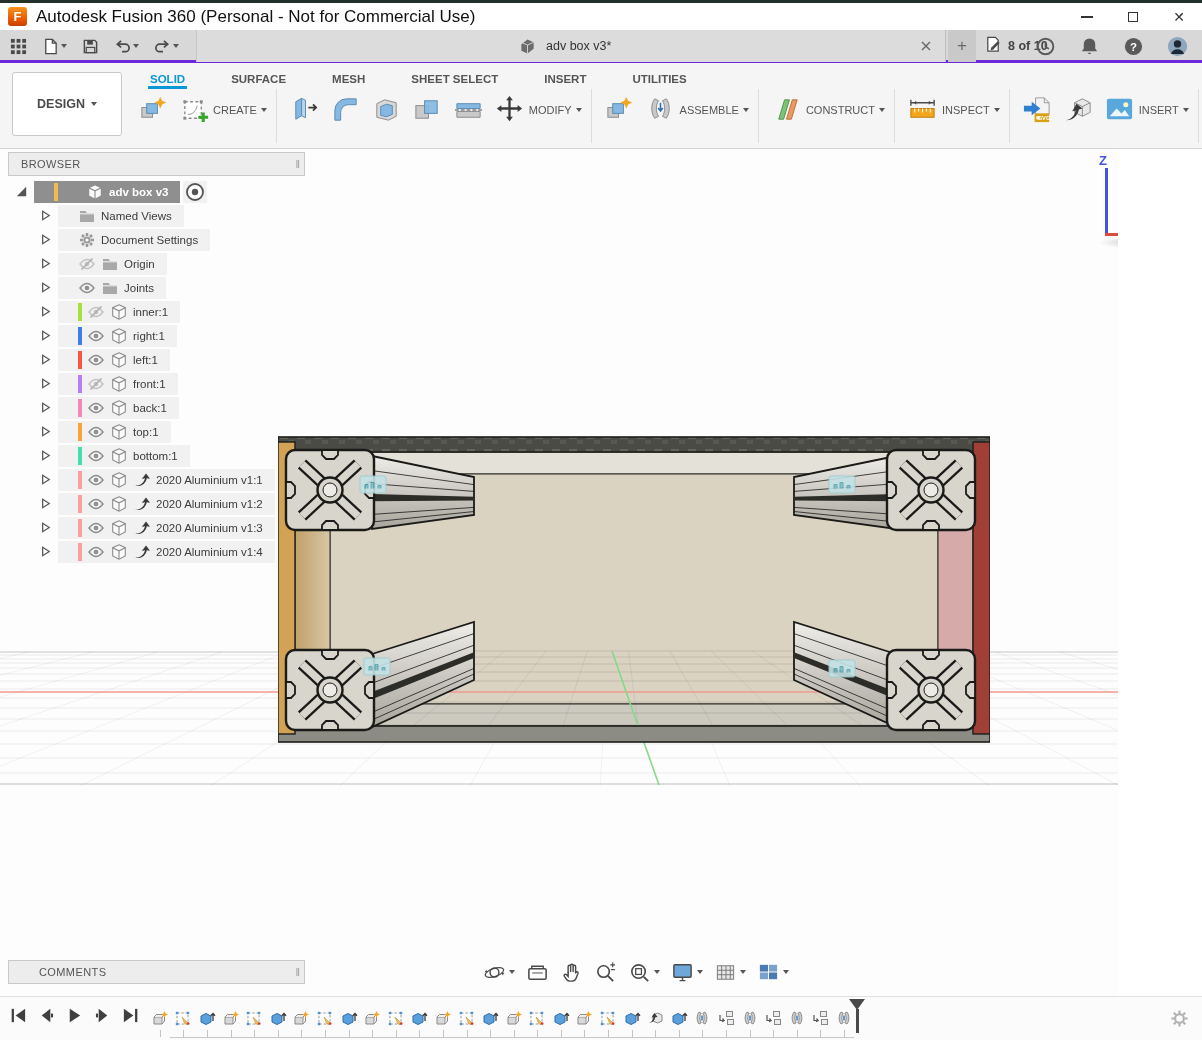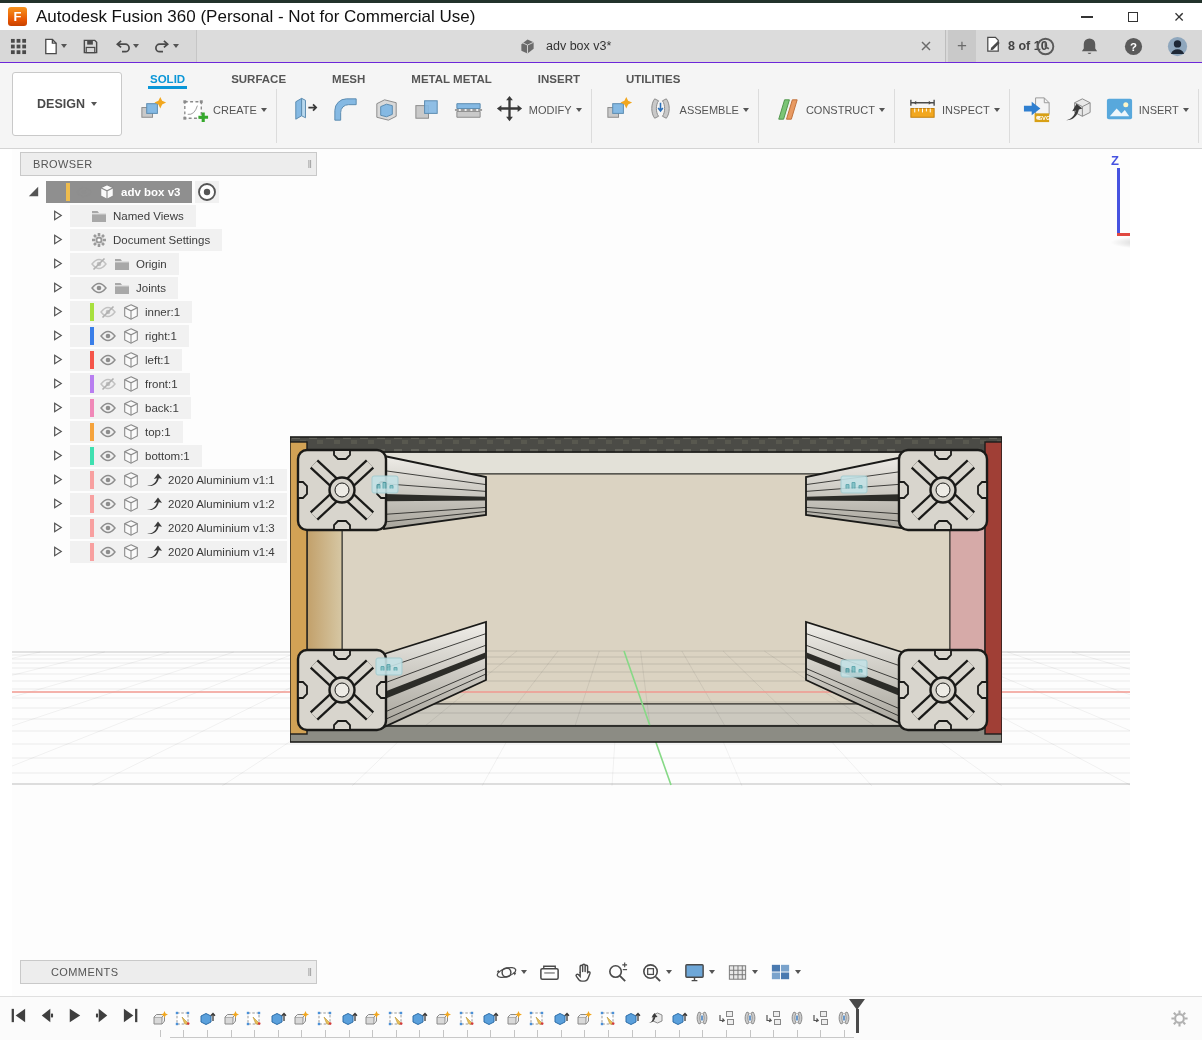--- a/index.html
+++ b/index.html
@@ -15,21 +15,21 @@
     color:#fff; font-weight:bold; font-size:13px; display:flex; align-items:center; justify-content:center; }
   #app-title { margin-left:9px; font-size:17px; color:#111; }
   #win-controls { margin-left:auto; display:flex; height:100%; }
   .win-btn { width:46px; display:flex; align-items:center; justify-content:center; color:#333; cursor:default; }
   .glyph-min { width:12px; height:2px; background:#333; }
   .glyph-max { width:10px; height:10px; border:1.5px solid #333; }
   .glyph-close { font-size:14px; line-height:1; }
 
   
   #quickbar { position:absolute; top:30px; left:0; right:0; height:33px; background:#d8d8d8;
-    border-bottom:1px solid #6d28d9; }
+    border-bottom:3px solid #6d28d9; }
   #qb-left { position:absolute; left:6px; top:0; height:32px; display:flex; align-items:center; gap:7px; }
   .qb-tool { display:flex; align-items:center; gap:2px; padding:3px 4px; }
   .qb-tool svg { width:17px; height:17px; display:block; }
   .caret { width:0; height:0; border-left:3.5px solid transparent; border-right:3.5px solid transparent;
     border-top:4px solid #555; display:inline-block; }
   #doc-tab { position:absolute; left:196px; top:0; width:750px; height:32px; background:#dcdcdc;
     border-left:1px solid #c6c6c6; border-right:1px solid #bdbdbd; display:flex; align-items:center; }
   #doc-tab-label-wrap { position:absolute; left:318px; display:flex; align-items:center; gap:6px; }
   #doc-tab-label { font-size:12.5px; color:#333; }
   #doc-tab-close { position:absolute; right:10px; width:18px; height:18px; display:flex; align-items:center; justify-content:center; }
@@ -53,21 +53,21 @@
   #ribbon-groups { position:absolute; left:134px; top:26px; height:58px; display:flex; align-items:flex-start; }
   .rb-group { display:flex; flex-direction:row; align-items:center; }
   .rb-icons { display:flex; gap:3px; height:40px; align-items:center; }
   .rb-icon-btn { width:38px; height:38px; display:flex; align-items:center; justify-content:center;
     background:transparent; border:none; }
   .rb-icon-btn svg { width:31px; height:31px; display:block; }
   .rb-label { font-size:11px; color:#555; display:flex; align-items:center; gap:4px; margin-top:1px; }
   .rb-sep { width:1px; background:#dcdcdc; height:54px; margin:0 9px; }
 
   
-  #viewport { position:absolute; top:149px; left:12px; width:1118px; height:847px; background:#fdfdfd; overflow:hidden; }
+  #viewport { position:absolute; top:149px; left:0; width:1118px; height:847px; background:#fdfdfd; overflow:hidden; }
   #bg-grid { position:absolute; left:0; top:501px; width:1202px; height:136px; }
   #model { position:absolute; left:278px; top:283px; width:712px; height:312px; }
 
   
   #browser-panel { position:absolute; left:8px; top:3px; width:297px; }
   .panel-header { height:24px; background:#ededed; border:1px solid #c9c9c9; display:flex;
     align-items:center; padding:0 4px 0 6px; gap:6px; }
   .panel-header .ph-label { font-size:11px; color:#555; letter-spacing:.4px; }
   .panel-header .spacer { flex:1; }
   .panel-header svg { display:block; }
@@ -262,21 +262,21 @@
 
   <div id="ribbon">
     <div id="design-btn">
       <span>DESIGN</span>
       <span class="caret"></span>
     </div>
     <div id="ribbon-tabs">
         <span class="ribbon-tab active">SOLID</span>
         <span class="ribbon-tab">SURFACE</span>
         <span class="ribbon-tab">MESH</span>
-        <span class="ribbon-tab">METAL METAL</span>
+        <span class="ribbon-tab">SHEET SELECT</span>
         <span class="ribbon-tab">INSERT</span>
         <span class="ribbon-tab">UTILITIES</span>
       </div>
     <div id="ribbon-groups">
         <div class="rb-group">
       <div class="rb-icons">
             <button class="rb-icon-btn">
               <span>
                 <svg viewBox="0 0 32 32">
                   <rect x="4" y="14" width="11" height="10" fill="#c9c9c9" stroke="#8a8a8a"></rect>

